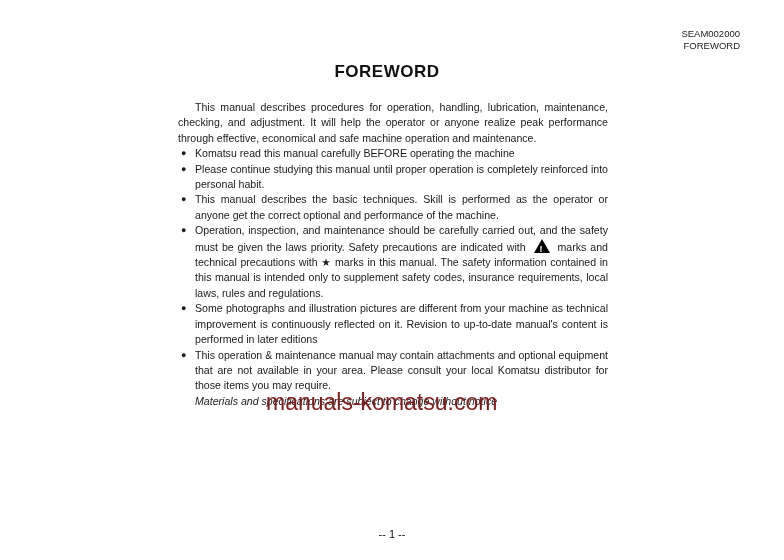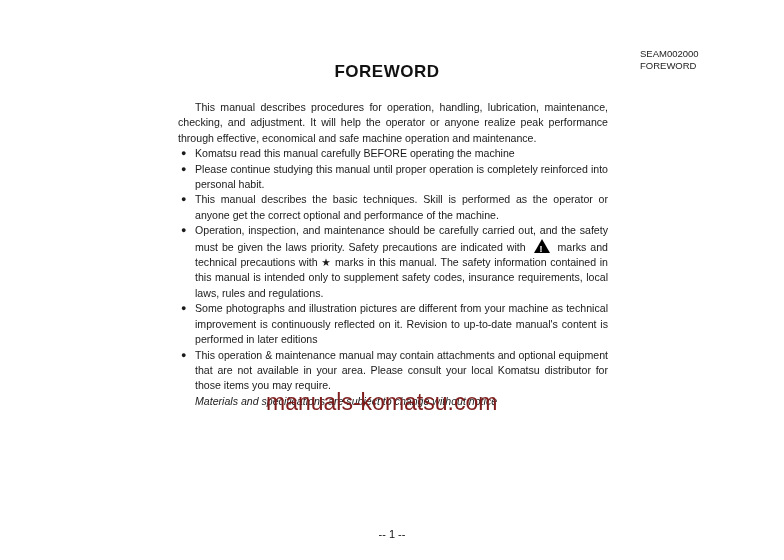--- a/index.html
+++ b/index.html
@@ -1,18 +1,18 @@
 <!DOCTYPE html>
 <html><head>
 <meta charset="utf-8">
 <style>
   html, body { margin:0; padding:0; background:#ffffff; }
   body { width:784px; height:560px; position:relative; overflow:hidden;
          font-family:"Liberation Sans", sans-serif; color:#111; }
-  .code { position:absolute; top:48px; left:640px; width:100px; text-align:left;
+  .code { position:absolute; top:28px; left:640px; width:100px; text-align:right;
           font-size:9.5px; line-height:12px; color:#222; }
   .title { position:absolute; top:62px; left:0; width:784px; text-align:center; }
   .title span { display:inline-block; margin-left:-10px; font-size:17px; font-weight:bold; letter-spacing:0.5px; }
   .body { position:absolute; top:100px; left:178px; width:430px; font-size:10.6px; line-height:15.4px; color:#1a1a1a; }
   .para { text-align:justify; text-indent:17px; margin:0; }
   ul { list-style:none; margin:0; padding:0; }
   li { position:relative; padding-left:17px; text-align:justify; }
   .bullet { position:absolute; left:3px; top:0; font-size:9px; }
   .note { padding-left:17px; margin:0;font-style:italic; }
   .warn { display:inline-block; width:0; height:0; border-left:8px solid transparent;

